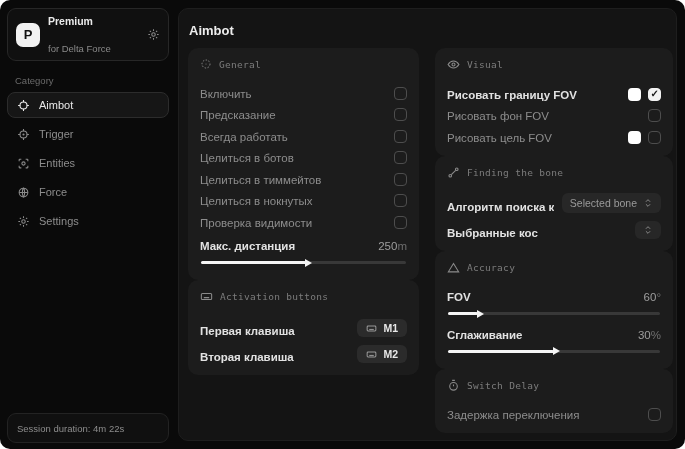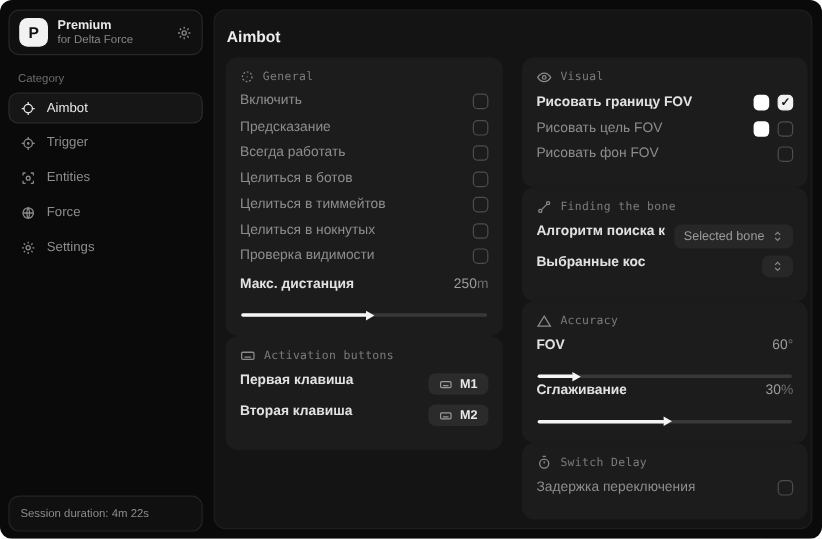--- a/index.html
+++ b/index.html
@@ -5,40 +5,40 @@
   * { margin:0; padding:0; box-sizing:border-box; }
   html,body { background:#ffffff; font-family:"Liberation Sans", sans-serif; }
   .app { width:685px; height:449px; background:#0a0a0a; border-radius:10px; overflow:hidden; display:flex; position:relative; }
 
   
   .sidebar { width:176px; flex:none; display:flex; flex-direction:column; padding:8px 7px 6px 7px; position:relative; }
   .brand { display:flex; align-items:center; gap:8px; border:1px solid #272727; border-radius:9px; padding:6px 8px; background:#101010; }
   .logo { width:24px; height:24px; background:#f2f2f2; color:#111; border-radius:7px; display:flex; align-items:center; justify-content:center; font-weight:bold; font-size:13px; flex:none; }
   .brand-txt { flex:1; min-width:0; }
   .brand-title { font-size:10.5px; font-weight:bold; color:#eaeaea; }
-  .brand-sub { font-size:9.5px; color:#8a8a8a; margin-top:1px; }
+  .brand-sub { font-size:9.5px; color:#8a8a8a; margin-top:16px; }
   .icon { display:inline-flex; align-items:center; justify-content:center; color:#8a8a8a; flex:none; }
   .icon svg { display:block; }
   .cat { font-size:9.5px; color:#6b6b6b; margin:14px 0 6px 8px; }
   .nav { display:flex; flex-direction:column; gap:3px; }
   .nav-item { display:flex; align-items:center; gap:9px; height:26px; padding:0 9px; border-radius:8px; border:1px solid transparent; color:#8d8d8d; font-size:11px; cursor:pointer; }
   .nav-item.active { border-color:#2c2c2c; background:#161616; color:#e8e8e8; }
   .nav-item.active .icon { color:#e8e8e8; }
   .session { margin-top:auto; border:1px solid #232323; border-radius:9px; padding:9px 9px 8px 9px; font-size:9.5px; color:#8d8d8d; background:#101010; }
 
   
   .panel { flex:1; background:#141414; border:1px solid #1e1e1e; border-radius:10px; margin:8px 8px 8px 2px; padding:8px 8px 8px 9px; overflow:hidden; display:flex; flex-direction:column; }
   .page-title { font-size:13px; font-weight:bold; color:#ededed; margin:6px 0 10px 1px; }
   .cols { display:flex; gap:16px; align-items:flex-start; }
   .col { display:flex; flex-direction:column; }
   .col.left { width:231px; flex:none; }
   .col.right { width:238px; flex:none; }
   .card { background:#1c1c1c; border-radius:10px; padding:10px 12px 12px 12px; }
   .sec-head { display:flex; align-items:center; gap:7px; font-family:"DejaVu Sans Mono", monospace; font-size:9.5px; color:#7c7c7c; letter-spacing:0.3px; margin-bottom:8px; }
-  .row { display:flex; align-items:flex-start; justify-content:space-between; height:21.5px; gap:8px; }
+  .row { display:flex; align-items:flex-end; justify-content:space-between; height:21.5px; gap:8px; }
   .lbl { font-size:11.5px; color:#8d8d8d; white-space:nowrap; overflow:hidden; }
   .lbl.strong { color:#e2e2e2; font-weight:bold; }
   .checkbox { width:13px; height:13px; border:1.5px solid #4d4d4d; border-radius:4px; flex:none; cursor:pointer; position:relative; background:transparent; }
   .checkbox.checked { background:#f2f2f2; border-color:#f2f2f2; }
   .checkbox.checked::after { content:"✓"; position:absolute; left:1.5px; top:-1px; font-size:10px; font-weight:bold; color:#141414; }
   .controls { display:flex; align-items:center; gap:7px; flex:none; }
   .swatch { width:13px; height:13px; border-radius:4px; flex:none; cursor:pointer; }
   .value { font-size:11.5px; color:#9e9e9e; white-space:nowrap; flex:none; }
   .value .unit { color:#6e6e6e; }
   .slider-block { margin-top:2px; }
@@ -230,29 +230,29 @@
             <span>Visual</span>
           </div>
           <div class="row">
             <span class="lbl strong">Рисовать границу FOV</span>
             <span class="controls">
               <span class="swatch" style="background: rgb(255, 255, 255);"></span>
               <span class="checkbox checked"></span>
             </span>
           </div>
           <div class="row">
+            <span class="lbl">Рисовать фон FOV</span>
+            <span class="controls">
+              <span class="checkbox"></span>
+            </span>
+          </div>
+          <div class="row">
             <span class="lbl">Рисовать цель FOV</span>
             <span class="controls">
               <span class="swatch" style="background: rgb(255, 255, 255);"></span>
-              <span class="checkbox"></span>
-            </span>
-          </div>
-          <div class="row">
-            <span class="lbl">Рисовать фон FOV</span>
-            <span class="controls">
               <span class="checkbox"></span>
             </span>
           </div>
         </section>
 
         <section class="card">
           <div class="sec-head">
             <span class="icon">
               <svg width="13" height="13" viewBox="0 0 24 24" fill="none" stroke="currentColor" stroke-width="2">
                   <circle cx="6" cy="18" r="2.4"></circle>

